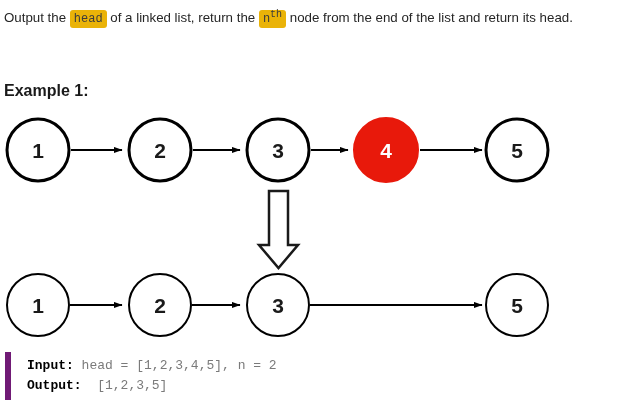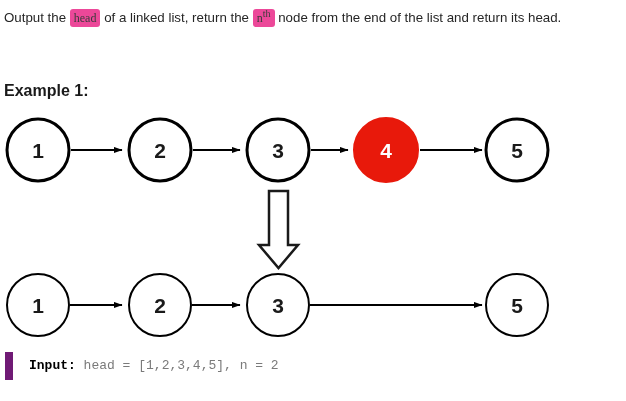--- a/index.html
+++ b/index.html
@@ -21,23 +21,23 @@
     position: absolute;
     left: 4px;
     top: 8px;
     width: 618px;
     font-size: 13.3px;
     line-height: 19px;
     color: #262626;
     white-space: nowrap;
   }
   .code-token {
-    font-family: Liberation Serif, serif;
+    font-family: Liberation Mono, monospace;
     font-size: 12px;
-    background: #ec4899;
+    background: #eab308;
     border-radius: 3px;
     padding: 2px 4px 2px 4px;
     color: #3b3b3b;
   }
   .code-token sup {
     font-size: 10px;
     vertical-align: super;
     line-height: 0;
   }
 
@@ -62,21 +62,21 @@
   #linked-list-figure svg {
     display: block;
   }
 
   
   #io-block {
     position: absolute;
     left: 5px;
     top: 352px;
     width: 615px;
-    border-left: 8px solid #701a75;
+    border-left: 6px solid #701a75;
     padding: 4px 0 4px 16px;
     box-sizing: border-box;
   }
   .io-line {
     font-family: "Liberation Mono", monospace;
     font-size: 13px;
     line-height: 20px;
     white-space: pre;
     color: #777777;
   }
@@ -162,13 +162,14 @@
       <g>
         <circle cx="517" cy="200" r="31" fill="#ffffff" stroke="#000000" stroke-width="2"></circle>
         <text x="517" y="200" text-anchor="middle" dominant-baseline="central" font-family="Liberation Sans, sans-serif" font-size="21" font-weight="bold" fill="#1a1a1a">5</text>
       </g>
     </g>
   </svg>
 </div>
 
 <div id="io-block">
   <div class="io-line"><span class="io-label">Input:</span><span class="io-value"> head = [1,2,3,4,5], n = 2</span></div>
+  <div class="io-line"><span class="io-label">Output:</span><span class="io-value">  [1,2,3,5]</span></div>
 </div>
 
 </body></html>

